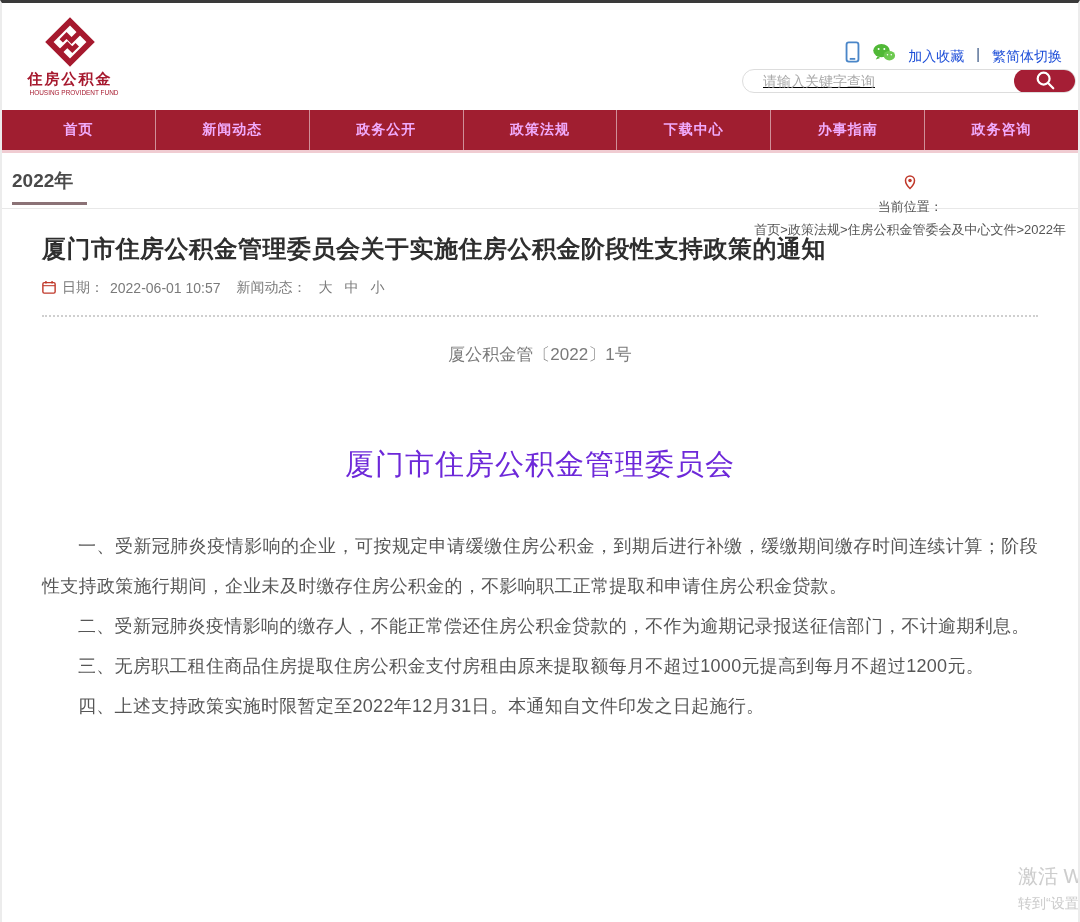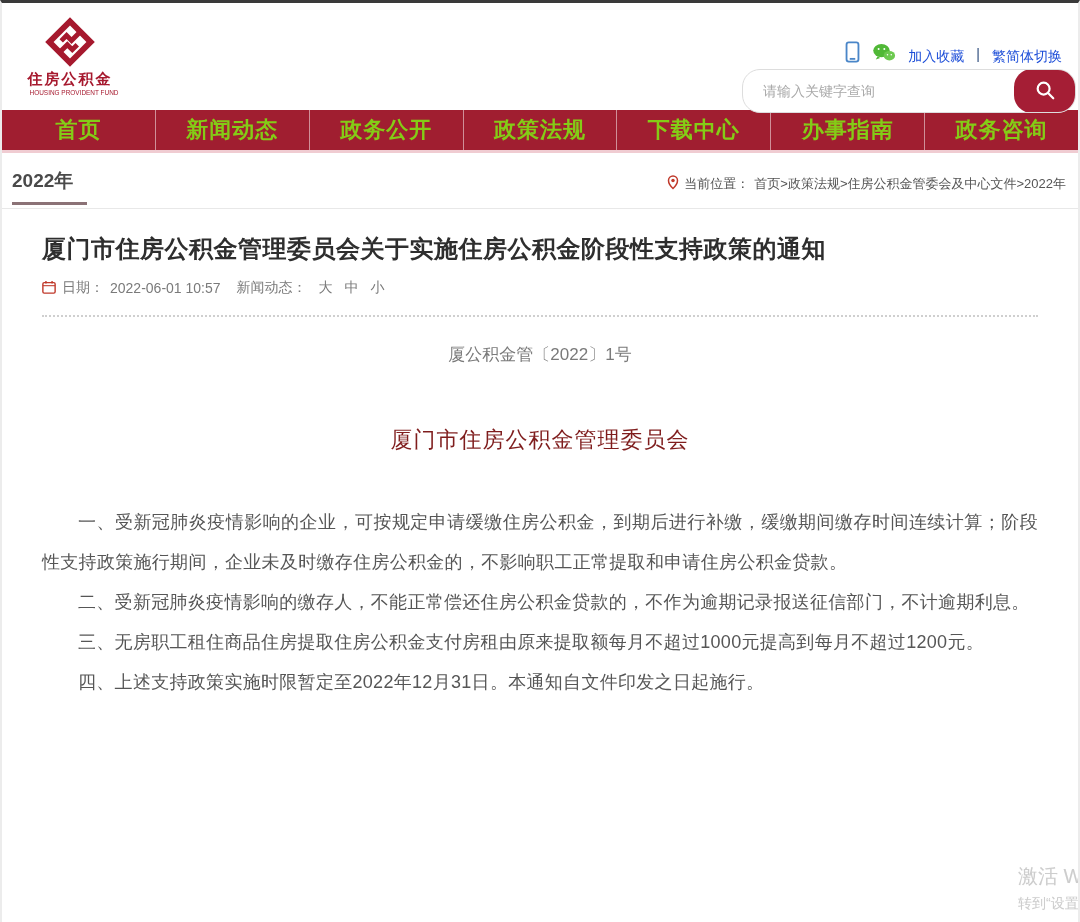--- a/index.html
+++ b/index.html
@@ -14,50 +14,50 @@
   .logo-cn{color:#a6192e;font-weight:bold;font-size:15px;letter-spacing:2px;margin-top:1px;}
   .logo-en{color:#a6192e;font-size:7px;letter-spacing:0;transform:scale(.92);white-space:nowrap;}
   .site-title-wrap{position:absolute;left:116px;top:22px;}
   .site-title{margin:0;font-size:35px;font-weight:bold;color:#1f1f1f;letter-spacing:2px;line-height:40px;}
   .site-subtitle{font-size:14.5px;font-weight:bold;color:#1f1f1f;letter-spacing:.8px;margin-top:3px;}
 
   .top-links{position:absolute;right:16px;top:38px;display:flex;align-items:center;gap:12px;font-size:14px;color:#2c4a7c;}
   .top-links .lnk{cursor:pointer;color:#1d4ed8;text-decoration:none;margin-top:6px;}
   .top-links .sep{color:#2c4a7c;}
 
-  .search{position:absolute;right:2px;top:66px;width:334px;height:44px;border:1px solid #ddd;border-radius:18px;
-          display:flex;align-items:stretch;background:#fff;box-sizing:border-box;overflow:hidden;}
+  .search{position:absolute;right:2px;top:66px;width:334px;height:24px;border:1px solid #ddd;border-radius:18px;
+          display:flex;align-items:stretch;background:#fff;box-sizing:border-box;overflow:hidden;text-decoration:underline;}
   .search input{flex:1;border:none;outline:none;padding:0 0 0 20px;font-size:14px;color:#333;background:transparent;
                 font-family:"Liberation Sans","DejaVu Sans",sans-serif;}
   .search input::placeholder{color:#a9a9a9;}
   .search button{width:62px;border:none;background:#a51e35;border-radius:18px;margin:-1px;cursor:pointer;
                  display:flex;align-items:center;justify-content:center;}
 
   
   .main-nav{display:flex;height:40px;background:#a01e30;border-bottom:3px solid #f0ccd2;}
-  .nav-item{flex:1;display:flex;align-items:center;justify-content:center;color:#84cc16;font-size:22px;font-weight:bold;
+  .nav-item{flex:1;display:flex;align-items:center;justify-content:center;color:#f0abfc;font-size:14px;font-weight:bold;
             border-right:1px solid rgba(255,255,255,.5);cursor:pointer;letter-spacing:1px;}
   .nav-item:last-child{border-right:none;}
 
   
   .section-bar{position:relative;height:55px;border-bottom:1px solid #e8e8e8;}
   .section-title{position:absolute;left:10px;top:15px;height:37px;box-sizing:border-box;font-size:19px;font-weight:bold;
                  color:#4a4a4a;border-bottom:3px solid #8b7276;padding:0 14px 0 0;line-height:26px;}
-  .breadcrumb{position:absolute;right:12px;top:22px;display:flex;align-items:center;gap:5px;font-size:13px;color:#555;}
+  .breadcrumb{position:absolute;right:12px;top:22px;display:flex;align-items:center;gap:5px;font-size:13px;color:#555;flex-direction:column;}
   .breadcrumb .path{cursor:pointer;}
 
   
   .article{position:relative;padding:0 40px;}
   .article-title{margin:24px 0 0;font-size:24px;font-weight:bold;color:#2e2e2e;letter-spacing:.5px;}
   .meta{margin-top:14px;display:flex;align-items:center;gap:6px;font-size:14px;color:#7a7a7a;}
   .meta .val{margin-right:10px;}
   .font-opt{cursor:pointer;margin-left:6px;color:#7a7a7a;}
   .dotted{border-bottom:2px dotted #cfcfcf;margin-top:18px;}
   .doc-number{text-align:center;font-size:17px;color:#7a7a7a;margin-top:26px;}
-  .doc-title{text-align:center;font-size:22px;color:#7f1d1d;margin-top:52px;line-height:44px;letter-spacing:1px;}
+  .doc-title{text-align:center;font-size:29px;color:#6d28d9;margin-top:76px;line-height:44px;letter-spacing:1px;}
   .body-text{margin-top:40px;}
   .body-text p{margin:0;font-size:18px;color:#565656;line-height:40px;text-align:justify;letter-spacing:.3px;}
   .body-text p.indent{text-indent:2em;}
 
   
   .watermark{position:absolute;left:1016px;top:860px;color:#cdcdcd;white-space:nowrap;text-shadow:0 0 1px rgba(0,0,0,.05);}
   .watermark .l1{font-size:20px;}
   .watermark .l2{font-size:14px;margin-top:5px;}
 </style>
 </head>

